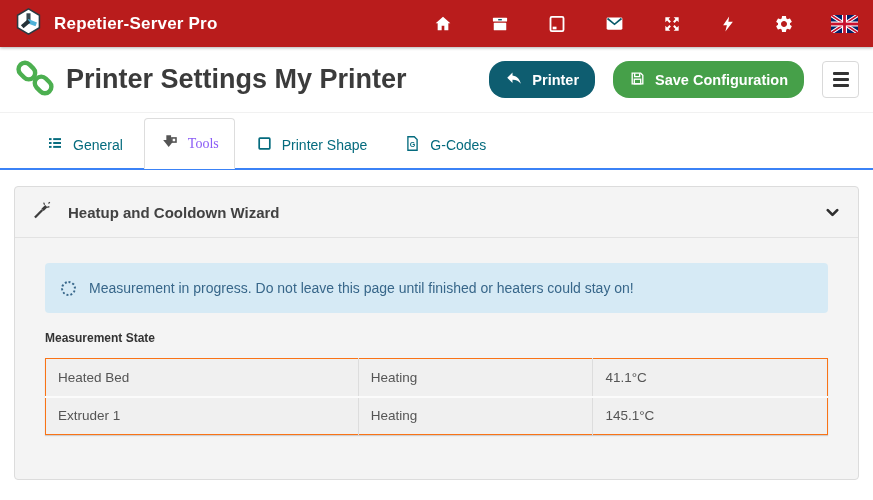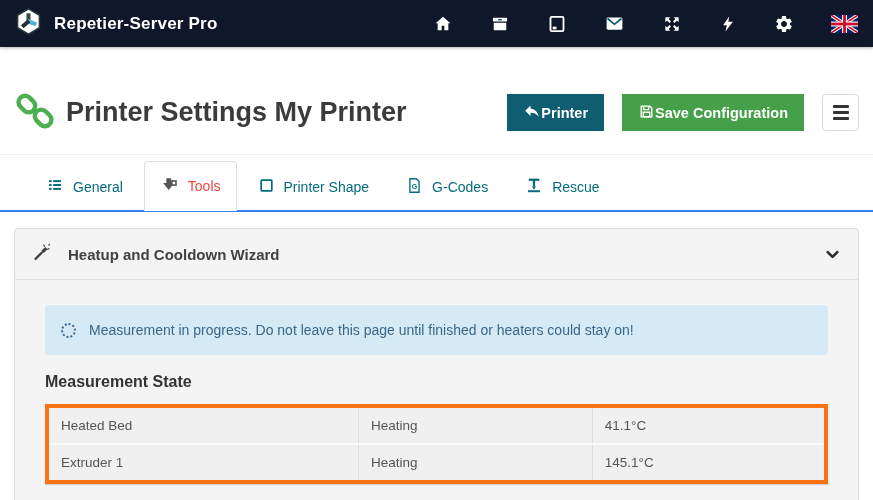--- a/index.html
+++ b/index.html
@@ -1,71 +1,71 @@
 <!DOCTYPE html>
 <html><head>
 <meta charset="utf-8">
 <style>
   * { margin:0; padding:0; box-sizing:border-box; }
   html,body { width:873px; height:500px; background:#fff; overflow:hidden;
               font-family:"Liberation Sans","DejaVu Sans",sans-serif; }
 
   
-  .navbar { height:47px; background:#0f172a; display:flex; align-items:center;
+  .navbar { height:47px; background:#b91c1c; display:flex; align-items:center;
             padding:0 15px 0 14px; box-shadow:0 1px 3px rgba(0,0,0,.3); }
   .brand { display:flex; align-items:center; gap:11px; cursor:pointer; }
   .brand-text { color:#fff; font-size:17px; font-weight:600; letter-spacing:.2px; }
   .nav-icons { margin-left:auto; display:flex; align-items:center; gap:37px; }
   .nav-icon { display:flex; align-items:center; cursor:pointer; }
 
   
-  .title-row { height:84px; display:flex; align-items:center; padding:0 14px;
-               border-bottom:1px solid #f1f1f1;margin-top:24px; }
+  .title-row { height:66px; display:flex; align-items:center; padding:0 14px;
+               border-bottom:1px solid #f1f1f1; }
   .page-title { font-size:27px; font-weight:600; color:#3b3b3b; margin-left:10px;
                 white-space:nowrap; }
   .title-buttons { margin-left:auto; display:flex; align-items:center; gap:18px; }
-  .btn { display:flex; align-items:center; border:none; border-radius:0;
+  .btn { display:flex; align-items:center; gap:9px; border:none; border-radius:16px;
          height:37px; padding:0 16px; font-size:14.5px; font-weight:600; color:#fff;
          cursor:pointer; font-family:inherit; }
   .btn-teal  { background:#0e5d70; }
   .btn-green { background:#46a049; }
   .btn-menu  { width:37px; height:37px; background:#fff; border:1px solid #d9d9d9;
                border-radius:4px; display:flex; align-items:center; justify-content:center;
                flex-direction:column; gap:3.5px; cursor:pointer; }
   .btn-menu span { display:block; width:16px; height:2.6px; background:#333; border-radius:1px; }
 
   
   .tabs-row { height:57px; display:flex; align-items:flex-end; padding:0 0 0 30px;
               border-bottom:2px solid #3b82f6; }
   .tab { display:flex; align-items:center; gap:9px; padding:13px 15px; margin-right:5px;
          font-size:14px; color:#056b7e; cursor:pointer; border:1px solid transparent;
          border-bottom:none; margin-bottom:0; }
   .tab.active { background:#fff; border:1px solid #ddd; border-bottom:1px solid #fff;
-                margin-bottom:-1px; border-radius:4px 4px 0 0; color:#ef4444; }
+                margin-bottom:-1px; border-radius:4px 4px 0 0; color:#8b5cf6;font-family:Liberation Serif, serif; }
 
   
   .panel { margin:16px 14px 0; height:294px; background:#f4f4f4;
            border:1px solid #dcdcdc; border-radius:4px; overflow:hidden; }
   .panel-header { height:51px; display:flex; align-items:center; padding:0 16px 0 16px;
                   border-bottom:1px solid #e2e2e2; cursor:pointer; }
   .panel-title { font-size:15px; font-weight:700; color:#424242; margin-left:16px; }
   .panel-chevron { margin-left:auto; display:flex; align-items:center; cursor:pointer; }
   .panel-body { padding:25px 30px 0; }
 
   
   .alert-info { background:#d6eaf5; border-radius:4px; height:50px; display:flex;
                 align-items:center; gap:13px; padding:8px 16px; color:#38678a; font-size:14px; }
   .spinner { width:15px; height:15px; border:2px dotted #38678a; border-radius:50%;
              flex-shrink:0; animation:spin 1.6s linear infinite; }
   @keyframes spin { to { transform:rotate(360deg); } }
 
   
-  .section-title { font-size:16px; font-weight:700; color:#333; margin:18px 0 13px; }
+  .section-title { font-size:12px; font-weight:700; color:#333; margin:18px 0 13px; }
   table.state { width:100%; border-collapse:collapse; background:#f0f0f0;
-                border:4px solid #f97316; box-shadow:0 1px 1px rgba(0,0,0,.15); }
+                border:1px solid #f97316; box-shadow:0 1px 1px rgba(0,0,0,.15); }
   table.state td { height:38px; padding:0 12px; font-size:13.5px; color:#555;
                    border-right:1px solid #ddd; }
   table.state td:last-child { border-right:none; }
   table.state tr + tr td { border-top:2px solid #fbfbfb; }
 </style>
 </head>
 <body>
 
 <div class="navbar">
   <div class="brand">
@@ -203,31 +203,20 @@
   </div>
   <div class="tab">
     <span>
       <svg width="17" height="17" viewBox="0 0 24 24">
         <path d="M5.5 2.5h9l4 4v15h-13z" fill="none" stroke="#056b7e" stroke-width="1.9"></path>
         <text x="12" y="16.5" text-anchor="middle" font-size="10" font-weight="bold" fill="#056b7e" font-family="Liberation Sans, sans-serif">G</text>
       </svg>
     </span>
     <span>G-Codes</span>
   </div>
-  <div class="tab">
-    <span>
-      <svg width="18" height="18" viewBox="0 0 24 24" fill="#056b7e">
-        <rect x="5" y="3.5" width="14" height="3"></rect>
-        <rect x="10.5" y="5.5" width="3" height="8.5"></rect>
-        <path d="M9.3 14h5.4L12 18.2z"></path>
-        <rect x="4" y="19" width="16" height="2.6"></rect>
-      </svg>
-    </span>
-    <span>Rescue</span>
-  </div>
 </div>
 
 <div class="panel">
   <div class="panel-header">
     <span>
       <svg width="21" height="21" viewBox="0 0 24 24">
         <path d="M4.5 20L13 11.5" stroke="#3d3d3d" stroke-width="2.6"></path>
         <path d="M13.2 11.3l4.3-4.3" stroke="#3d3d3d" stroke-width="3.6"></path>
         <path d="M18.5 8.5l2.5-1M15.5 5.5l-1-2.5M20 4l1.5-1.5" stroke="#3d3d3d" stroke-width="1.4"></path>
       </svg>

